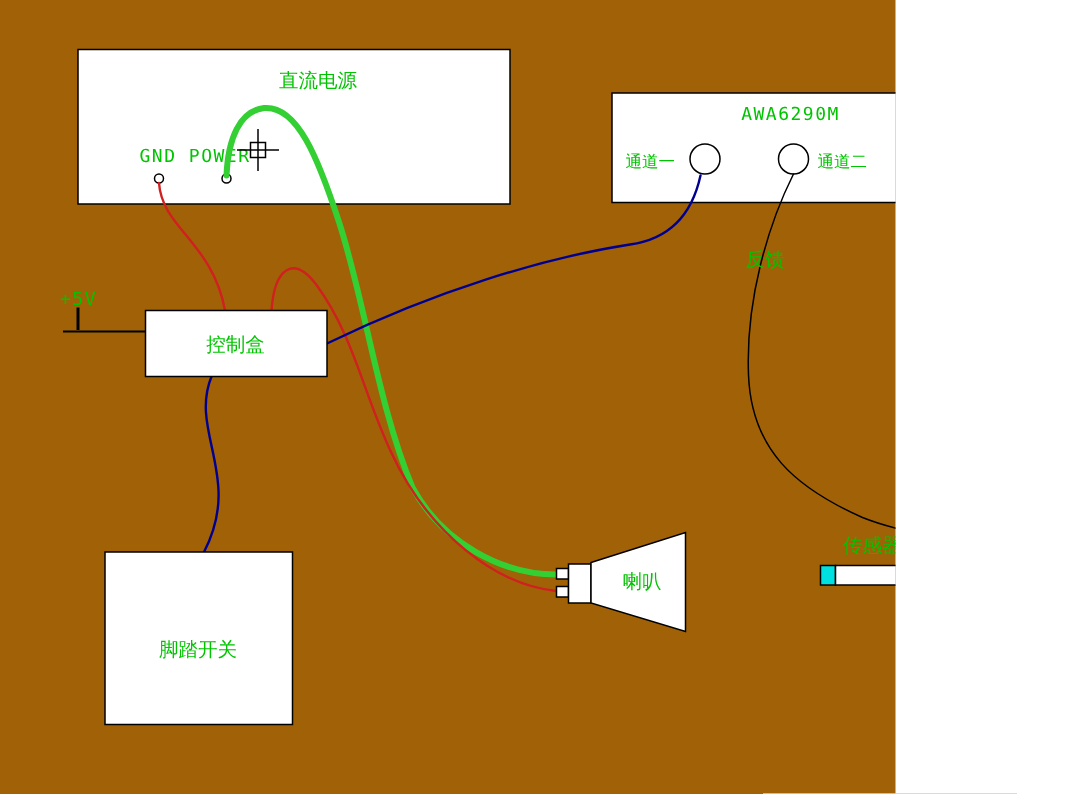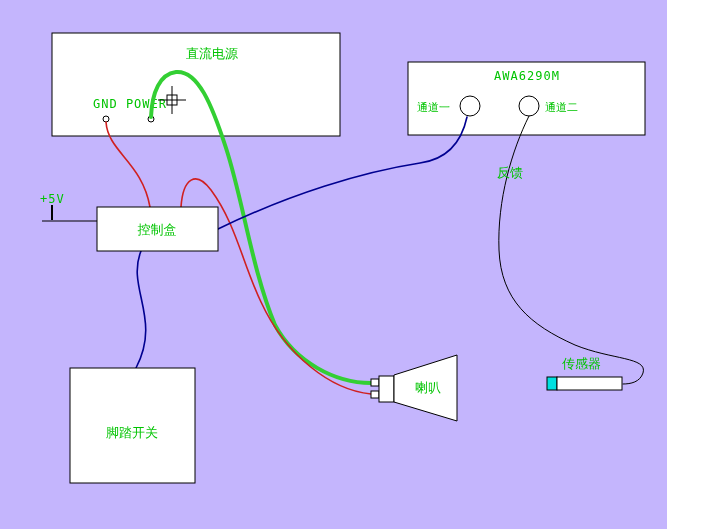--- a/index.html
+++ b/index.html
@@ -1,16 +1,16 @@
 <!DOCTYPE html>
 <html><head>
 <meta charset="utf-8">
 <style>
   html,body{margin:0;padding:0;background:#ffffff;}
-  .stage{position:relative;width:667px;height:529px;background:#c4b5fd;overflow:hidden;}
+  .stage{position:relative;width:597px;height:529px;background:#a16207;overflow:hidden;}
   svg{display:block;}
   .box{fill:#ffffff;stroke-width:1;}
   .wire{fill:none;}
   .thick{stroke-width:4;stroke-linecap:round;}
   .mid{stroke-width:1.6;stroke-linecap:round;}
   .thin{stroke-width:1;stroke-linecap:round;}
   text{font-family:"DejaVu Sans","Liberation Sans",sans-serif;font-size:13px;}
   .latin{font-family:"DejaVu Sans Mono","Liberation Mono",monospace;font-size:12px;letter-spacing:1px;}
   .small{font-size:11px;}
 </style>

